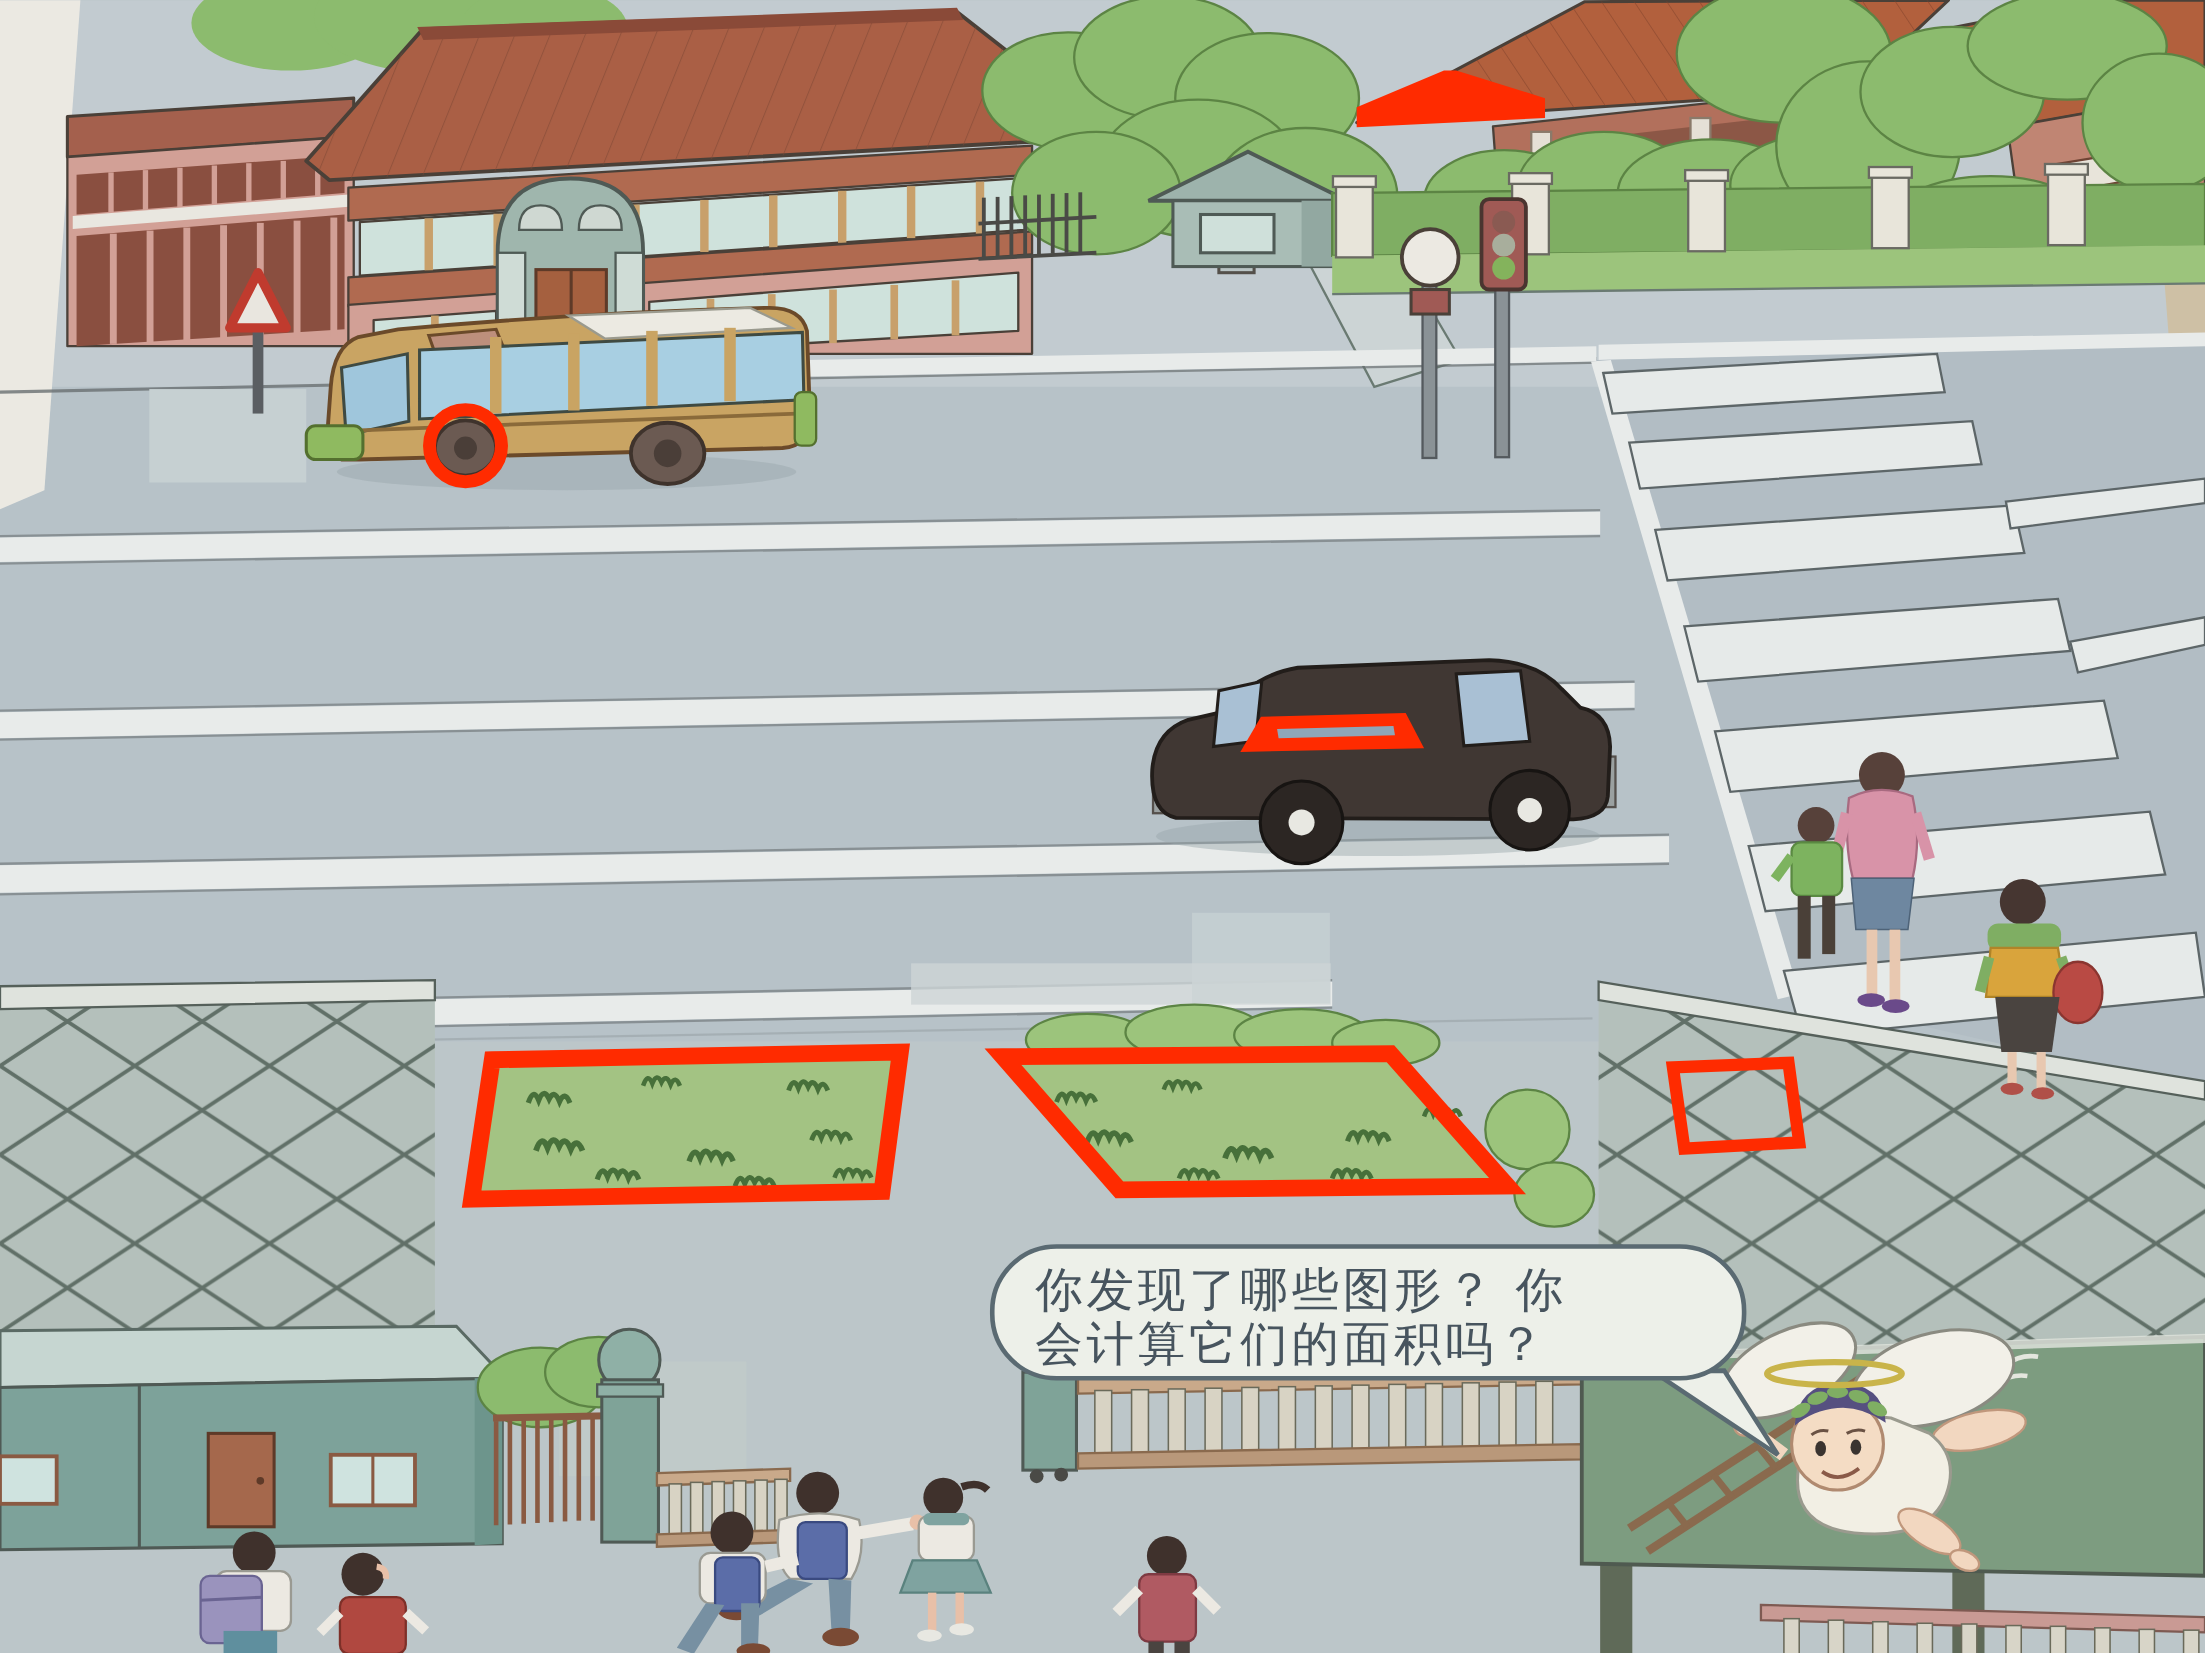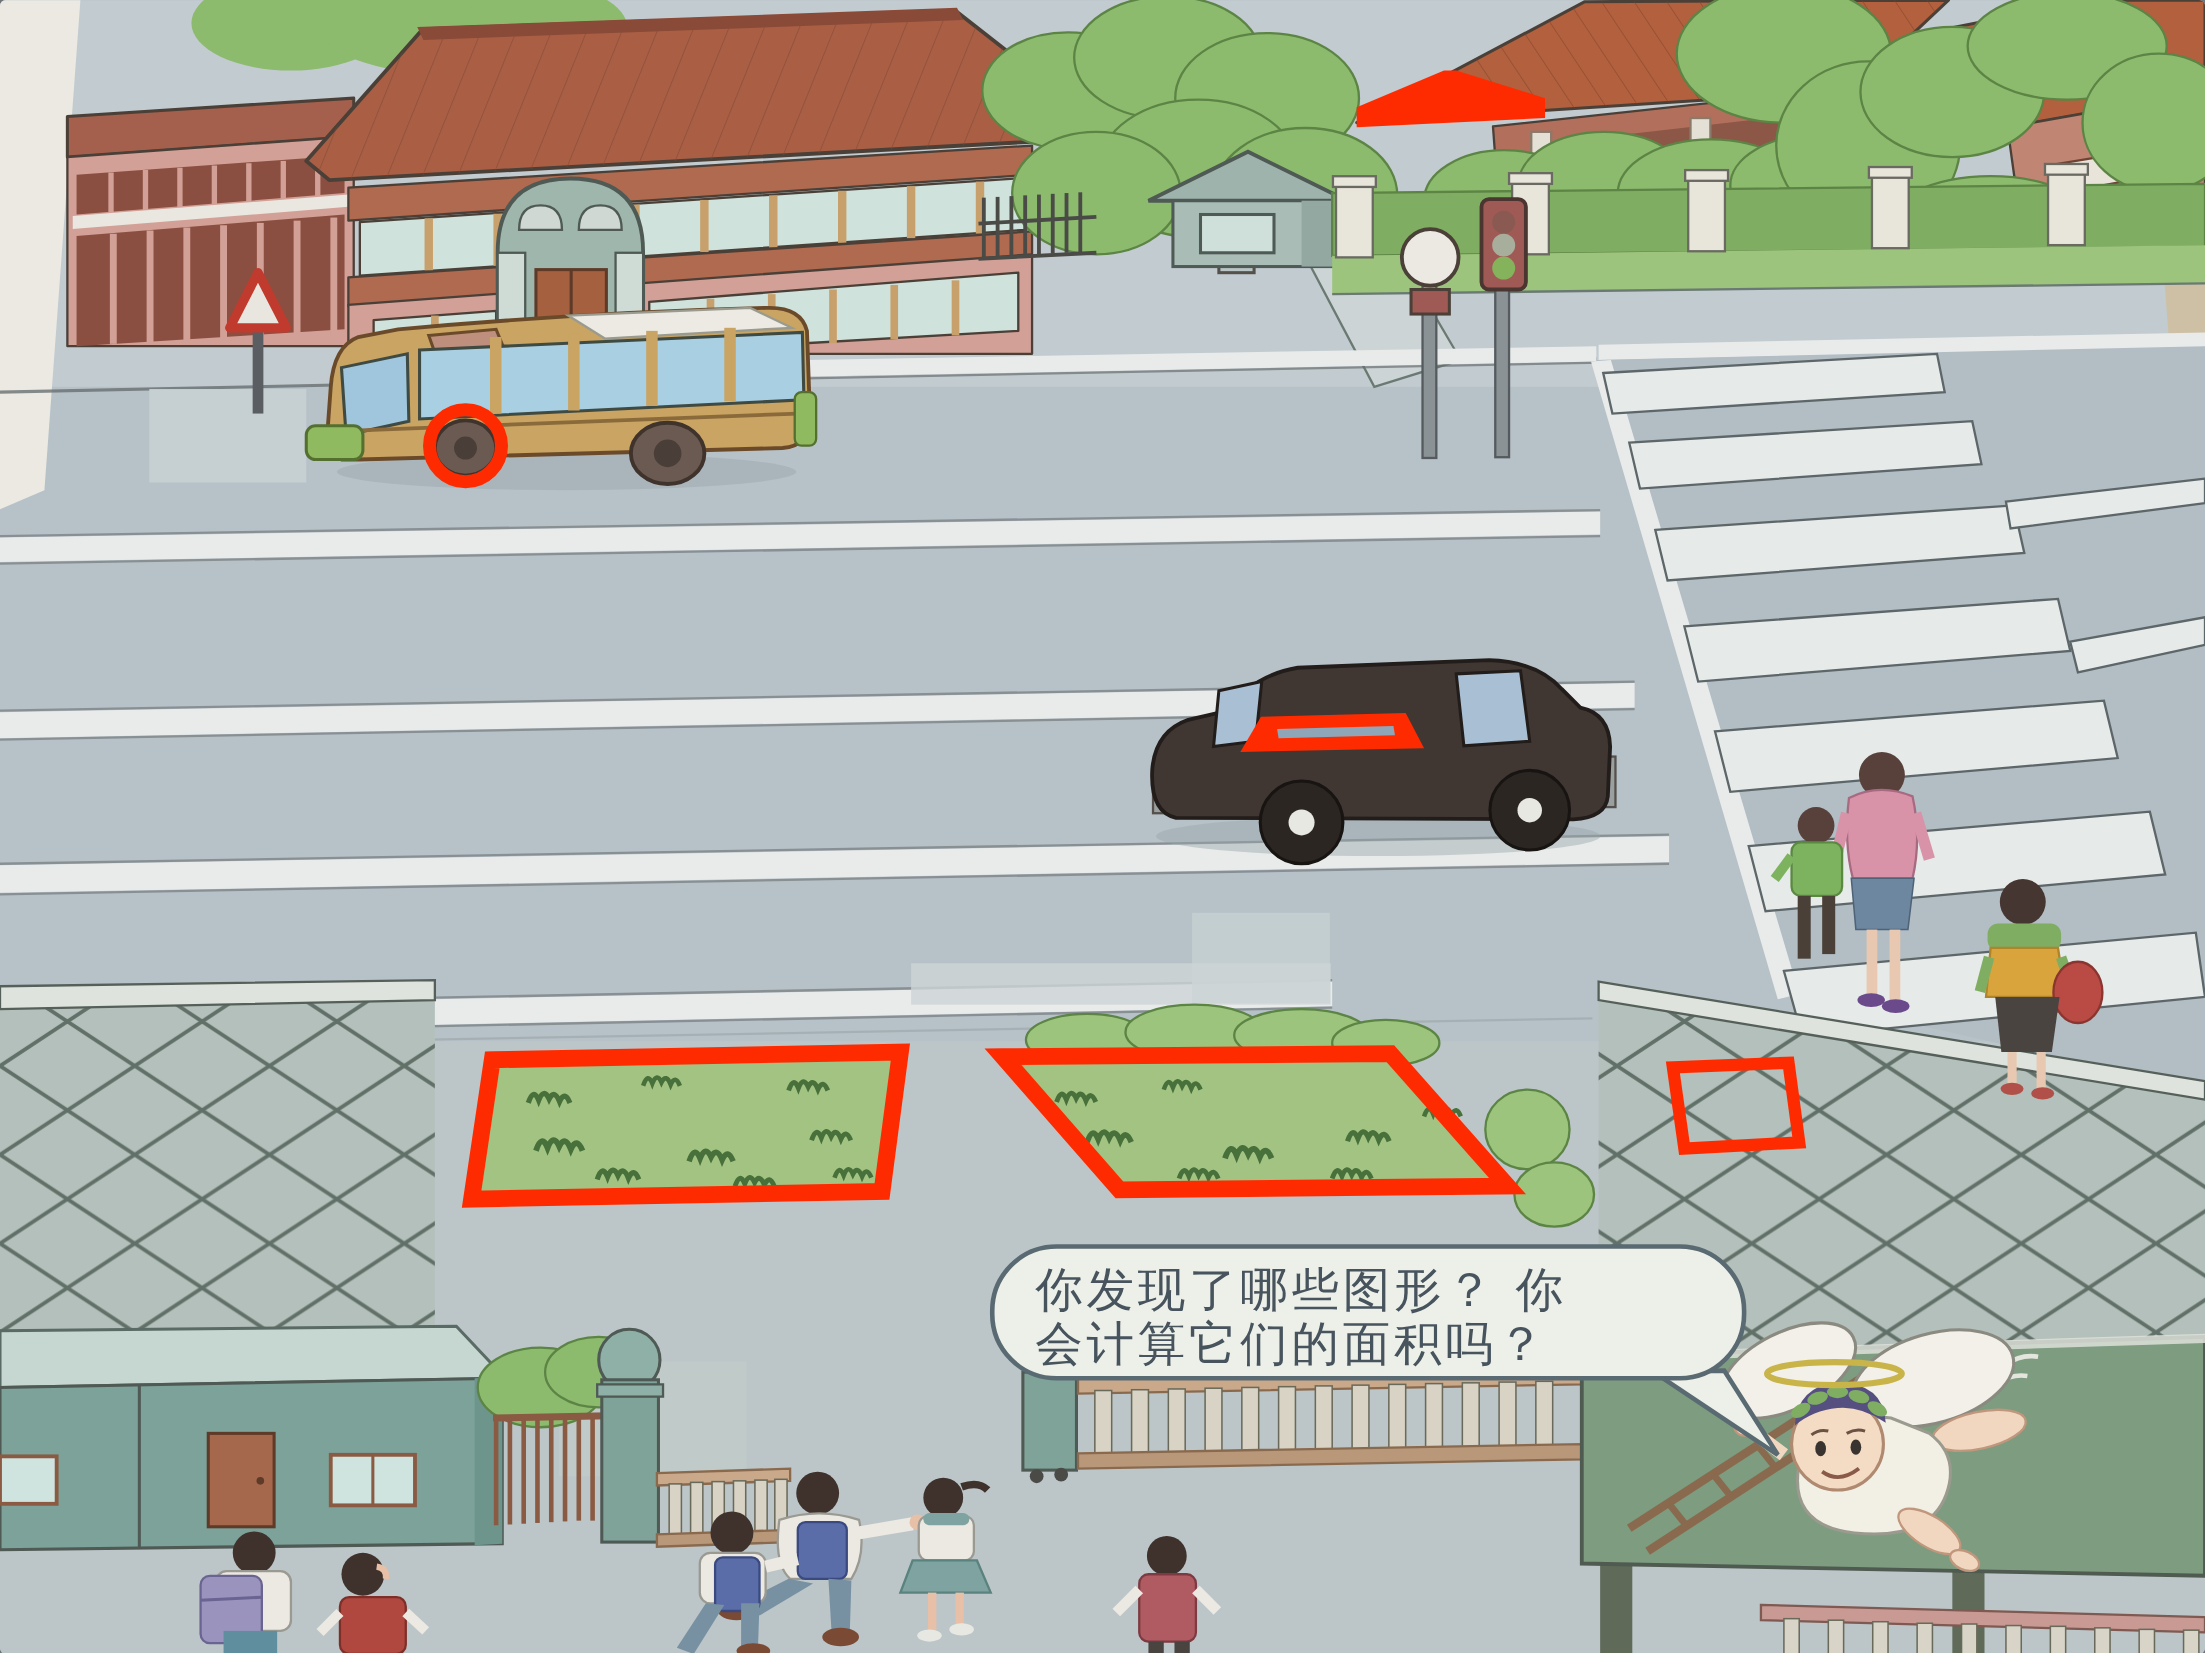--- a/index.html
+++ b/index.html
@@ -1,17 +1,17 @@
 <!DOCTYPE html>
 <html style="font-size:12.3px"><head>
 <meta charset="utf-8">
 <style>
   html,body{margin:0;padding:0;background:#6f7478;}
   #stage{width:2205px;height:1654px;position:relative;overflow:hidden;
-         font-family:"DejaVu Sans",sans-serif;border-radius:6px;}
+         font-family:"DejaVu Sans",sans-serif;}
   svg{display:block}
   .ol{stroke:#4a4038;stroke-linejoin:round;stroke-linecap:round;}
   text.bubble{font-family:"DejaVu Sans",sans-serif;font-size:62px;letter-spacing:5px;
               fill:#47545e;font-weight:500;}
 </style>
 </head>
 <body>
 
 <div id="stage">
 <svg viewBox="0 0 2880 2160" width="2205" height="1654">

